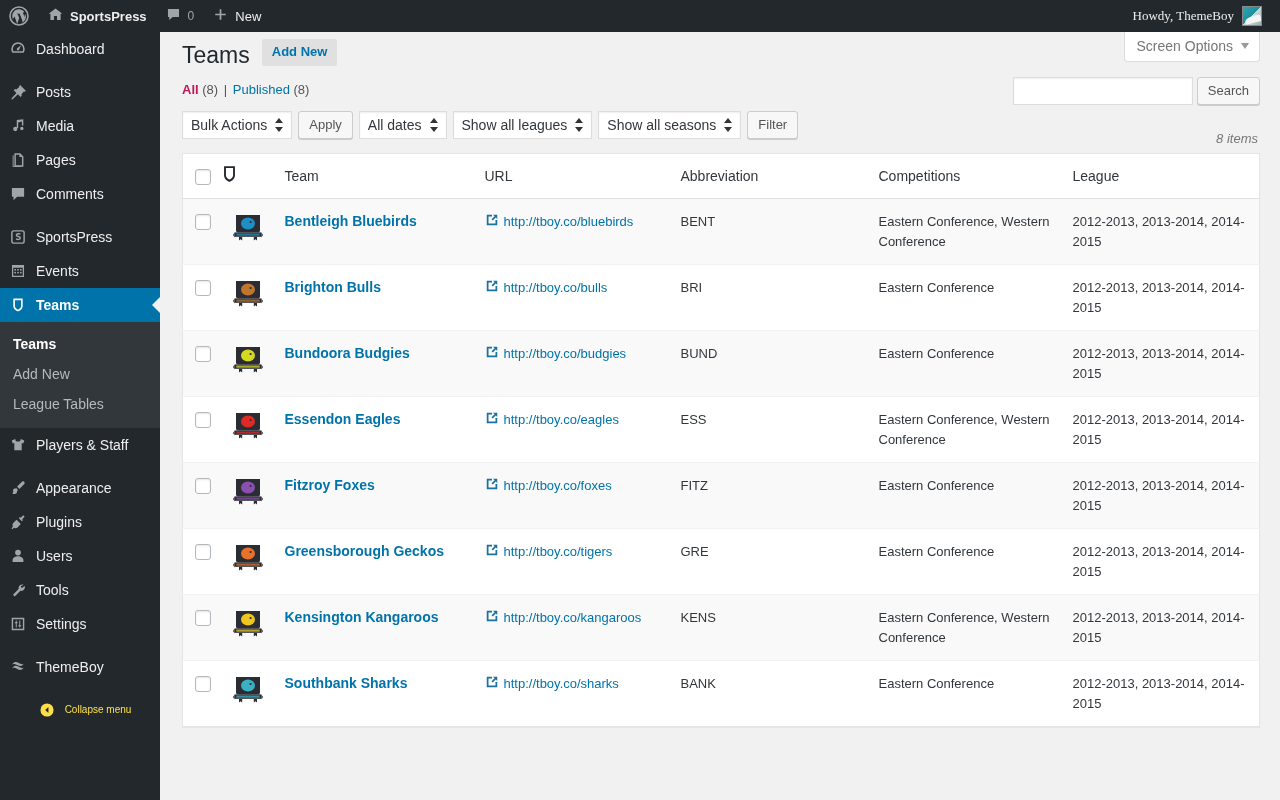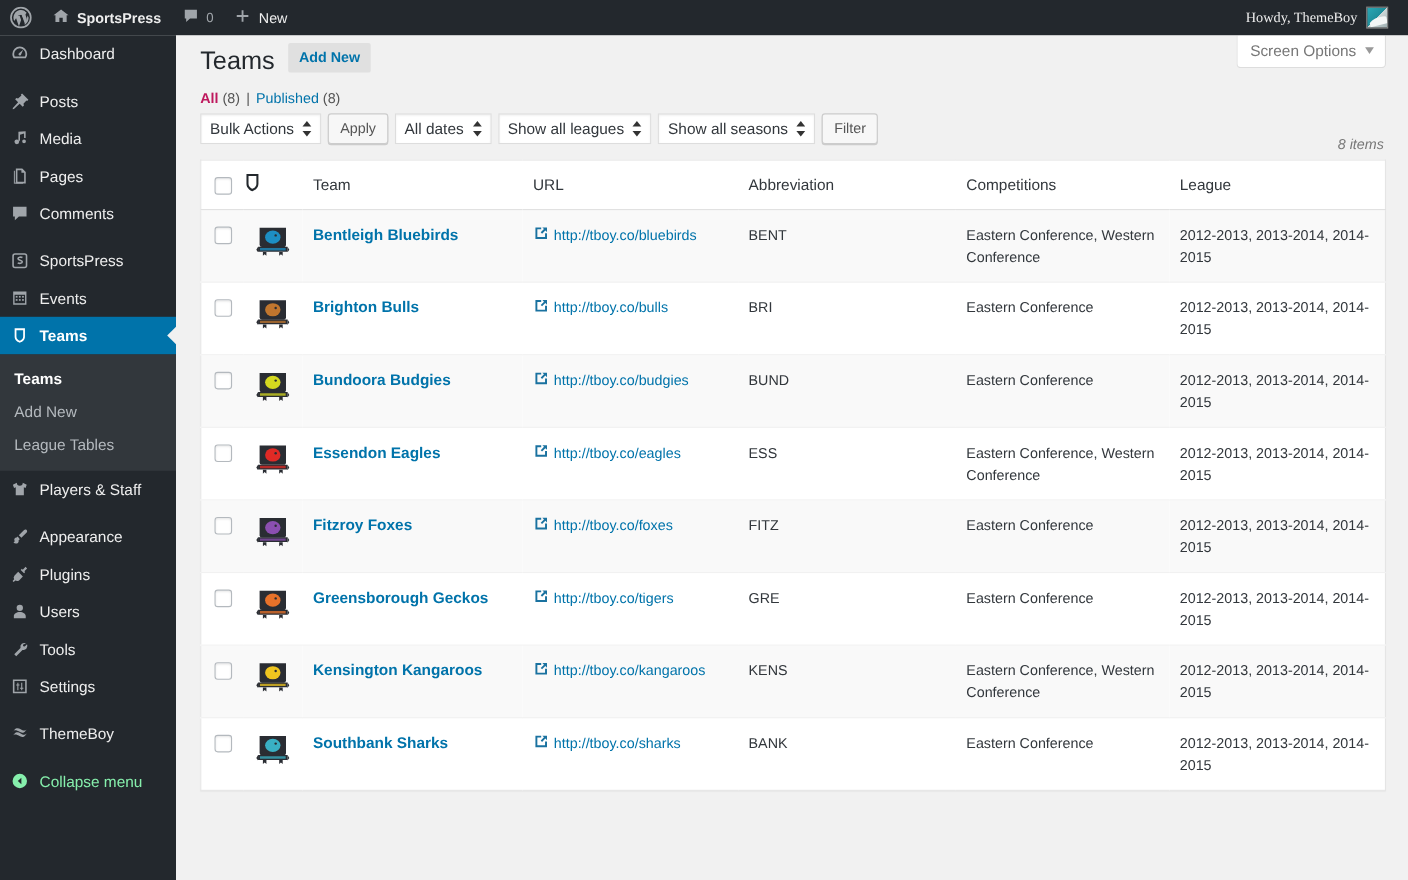--- a/index.html
+++ b/index.html
@@ -105,23 +105,24 @@
     padding: 6px 0 6px 13px;
     font-size: 14px;
     color: #b4b9be;
     cursor: pointer;
     line-height: 1.3;
   }
   .submenu-item.current { color: #fff; font-weight: 600; }
   .collapse {
     display: flex; align-items: center;
     height: 34px;
-    color: #86efac;
-    font-size: 14px;
+    color: #fde047;
+    font-size: 10px;
     cursor: pointer;
+    justify-content: center;
   }
   .collapse .mi-icon { width: 36px; min-width: 36px; display:flex; align-items:center; justify-content:center; }
 
   
   #content {
     position: absolute; top: 32px; left: 160px;
     width: 1120px; height: 768px;
     background: #f1f1f1;
     overflow: hidden;
   }
@@ -584,20 +585,24 @@
       <span class="title-text">Teams</span>
       <span class="page-title-action">Add New</span>
     </h1>
 
     <ul class="subsubsub">
       <li><a class="ss-current">All</a> <span class="ss-count">(8)</span></li>
       <li class="ss-sep">|</li>
       <li><a class="ss-link">Published</a> <span class="ss-count">(8)</span></li>
     </ul>
 
+    <div class="search-box">
+      <input class="search-input" type="search" value="" placeholder="" style="">
+      <button class="btn">Search</button>
+    </div>
     <div class="clear"></div>
 
     <div class="tablenav">
       <div class="actions">
         <div class="wp-select">
           <span>Bulk Actions</span>
           <span class="updown">
               <i class="up"></i>
               <i class="dn"></i>
             </span>

